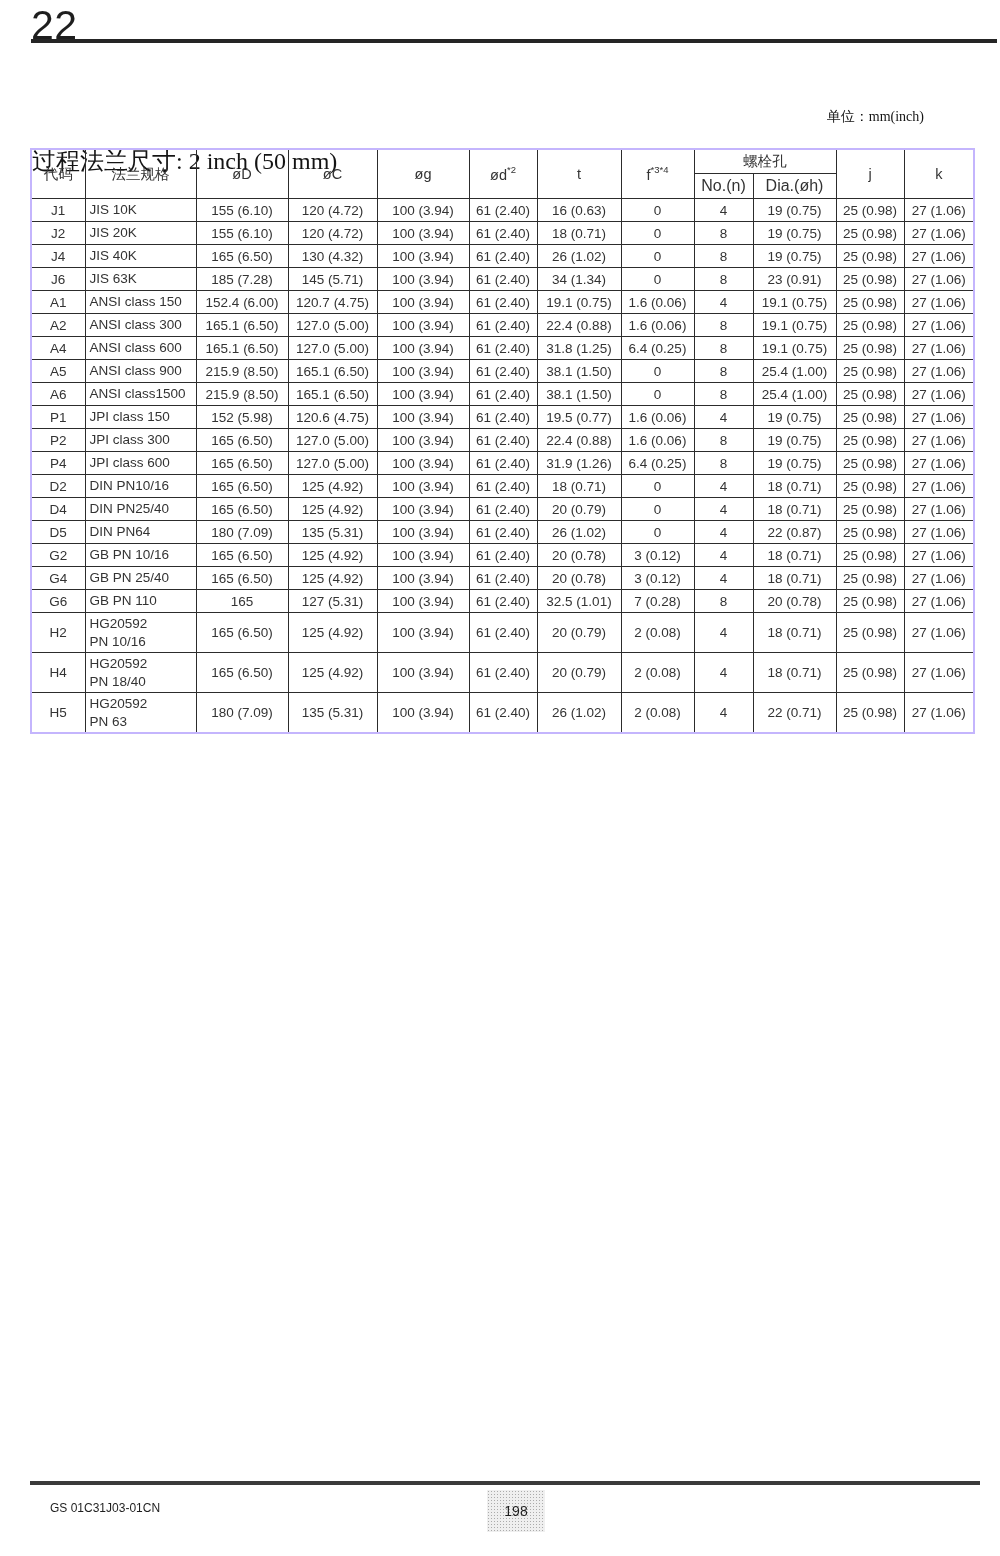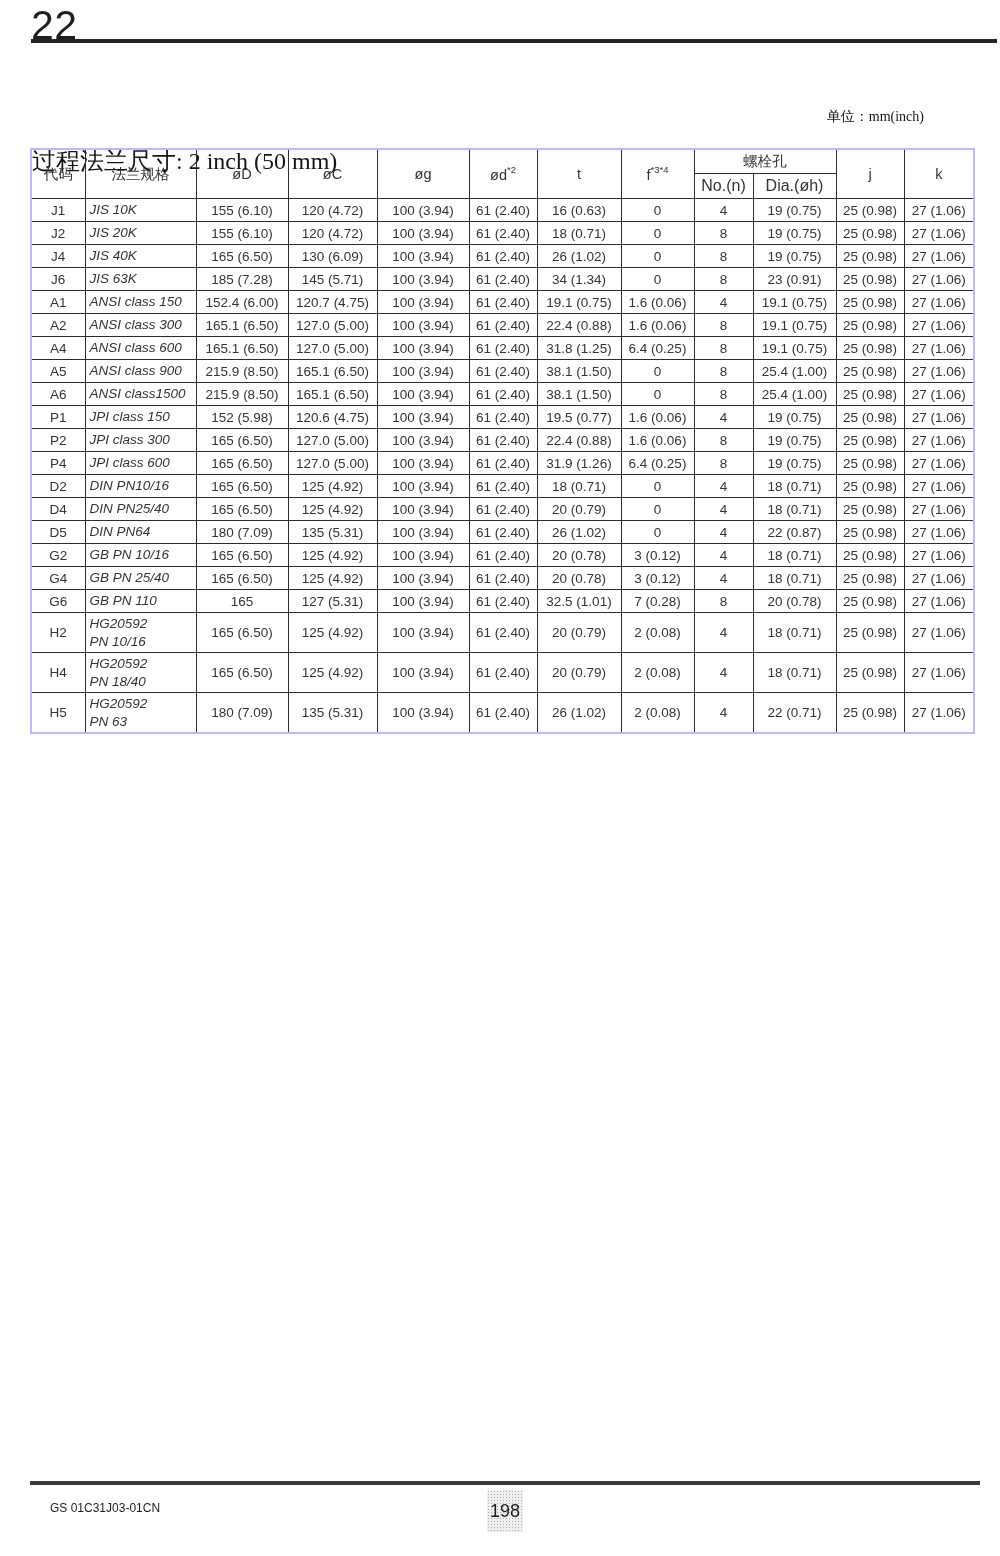--- a/index.html
+++ b/index.html
@@ -42,38 +42,38 @@
     text-align: center;
     font-weight: normal;
     overflow: hidden;
     white-space: nowrap;
   }
   table.flange thead tr.h1 th { height: 23px; font-size: 14.5px; }
   table.flange thead tr.h2 th { height: 24px; font-size: 16px; }
   table.flange tbody td { height: 22px; }
   table.flange tbody tr.tall td { height: 39px; }
   table.flange td.spec { text-align: left; padding-left: 4px; }
-  td.spec .spec-line { display: block; line-height: 1.3; font-style: italic; }
+  td.spec .spec-line { display: block; line-height: 1.3; }
   sup.hdr-sup { font-size: 9.5px; position: relative; top: -1px; }
   .footer-rule {
     position: absolute; left: 30px; top: 1481px;
     width: 950px; height: 4px; background: #3a3a3a;
   }
   .doc-code {
     position: absolute; left: 50px; top: 1501px;
     font-size: 12px; color: #1e1e1e;
   }
   .page-badge {
     position: absolute; left: 487px; top: 1490px;
-    width: 36px; height: 42px;
+    width: 58px; height: 42px;
     display: flex; align-items: center; justify-content: center;
     background-color: #efefef;
     background-image: radial-gradient(#ababab 0.7px, rgba(0,0,0,0) 0.7px);
     background-size: 3px 3px;
-    font-size: 18px; color: #1e1e1e;
+    font-size: 14px; color: #1e1e1e;
   }
 </style>
 </head>
 <body>
 
 <div class="chapter-number">22</div>
 <div class="chapter-rule"></div>
 
 <div class="page-title">过程法兰尺寸: 2 inch (50 mm)</div>
 <div class="unit-label">单位：mm(inch)</div>
@@ -144,21 +144,21 @@
         <td>19 (0.75)</td>
         <td>25 (0.98)</td>
         <td>27 (1.06)</td>
       </tr>
       <tr>
         <td>J4</td>
         <td class="spec">
           <span class="spec-line">JIS 40K</span>
         </td>
         <td>165 (6.50)</td>
-        <td>130 (6.09)</td>
+        <td>130 (4.32)</td>
         <td>100 (3.94)</td>
         <td>61 (2.40)</td>
         <td>26 (1.02)</td>
         <td>0</td>
         <td>8</td>
         <td>19 (0.75)</td>
         <td>25 (0.98)</td>
         <td>27 (1.06)</td>
       </tr>
       <tr>

